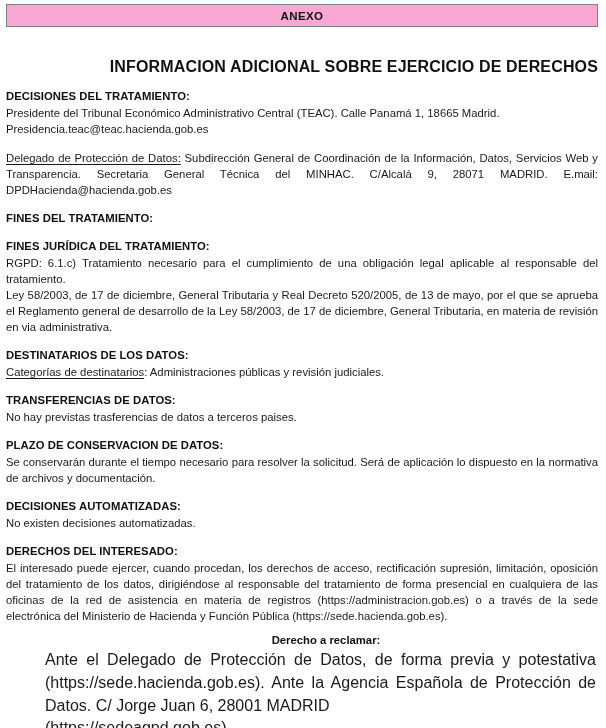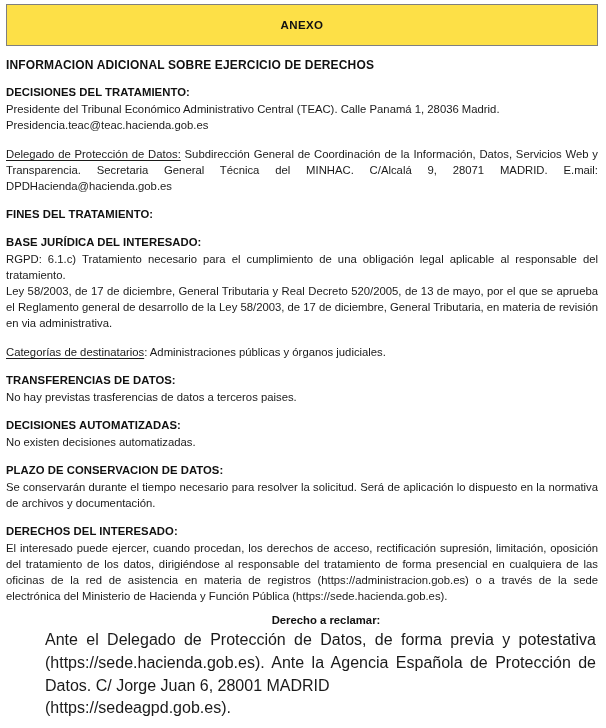--- a/index.html
+++ b/index.html
@@ -23,46 +23,46 @@
     box-sizing: border-box;
     padding: 0;
   }
 
   
   .anexo-box {
     position: absolute;
     left: 6px;
     top: 4px;
     width: 592px;
-    height: 42px;
+    height: 23px;
     box-sizing: border-box;
     border: 1.5px solid #7f7f7f;
     display: flex;
     align-items: center;
     justify-content: center;
-    background: #fde047;
+    background: #f9a8d4;
   }
   .anexo-box .anexo-text {
     font-size: 11.5px;
     font-weight: bold;
     letter-spacing: 0.4px;
     color: #111111;
   }
 
   
   .content {
     position: absolute;
     left: 6px;
     top: 44px;
     width: 592px;
   }
 
   .doc-title {
-    text-align: left;
-    font-size: 12px;
+    text-align: right;
+    font-size: 16px;
     font-weight: bold;
     letter-spacing: 0.15px;
     margin: 14px 0 0 0;
     color: #111111;
   }
 
   .section {
     margin-top: 13px;
   }
 
@@ -131,54 +131,55 @@
   <div class="anexo-box">
     <span class="anexo-text">ANEXO</span>
   </div>
 
   <div class="content">
 
     <h1 class="doc-title">INFORMACION ADICIONAL SOBRE EJERCICIO DE DERECHOS</h1>
 
     <div class="section">
       <h2 class="heading">DECISIONES DEL TRATAMIENTO:</h2>
-      <p class="body nojust">Presidente del Tribunal Económico Administrativo Central (TEAC). Calle Panamá 1, 28036 Madrid. Presidencia.teac@teac.hacienda.gob.es</p>
+      <p class="body nojust">Presidente del Tribunal Económico Administrativo Central (TEAC). Calle Panamá 1, 18665 Madrid. Presidencia.teac@teac.hacienda.gob.es</p>
     </div>
 
     <div class="section">
       <p class="body"><span class="u">Delegado de Protección de Datos:</span><span> Subdirección General de Coordinación de la Información, Datos, Servicios Web y Transparencia. Secretaria General Técnica del MINHAC.  C/Alcalá 9,  28071  MADRID. E.mail: DPDHacienda@hacienda.gob.es</span></p>
     </div>
 
     <div class="section">
       <h2 class="heading">FINES DEL TRATAMIENTO:</h2>
     </div>
 
     <div class="section">
-      <h2 class="heading">BASE JURÍDICA DEL INTERESADO:</h2>
+      <h2 class="heading">FINES JURÍDICA DEL TRATAMIENTO:</h2>
       <p class="body">RGPD: 6.1.c) Tratamiento necesario para el cumplimiento de una obligación legal aplicable al responsable del tratamiento.</p>
       <p class="body">Ley 58/2003, de 17 de diciembre, General Tributaria y Real Decreto 520/2005, de 13 de mayo, por el que se aprueba el Reglamento general de desarrollo de la Ley 58/2003, de 17 de diciembre, General Tributaria, en materia de revisión en via administrativa.</p>
     </div>
 
     <div class="section">
-      <p class="body nojust"><span class="u">Categorías de destinatarios</span><span>: Administraciones públicas y órganos judiciales.</span></p>
+      <h2 class="heading">DESTINATARIOS DE LOS DATOS:</h2>
+      <p class="body nojust"><span class="u">Categorías de destinatarios</span><span>: Administraciones públicas y revisión judiciales.</span></p>
     </div>
 
     <div class="section">
       <h2 class="heading">TRANSFERENCIAS DE DATOS:</h2>
       <p class="body nojust">No hay previstas trasferencias de datos a terceros paises.</p>
     </div>
 
     <div class="section">
-      <h2 class="heading">DECISIONES AUTOMATIZADAS:</h2>
-      <p class="body nojust">No existen decisiones automatizadas.</p>
+      <h2 class="heading">PLAZO DE CONSERVACION DE DATOS:</h2>
+      <p class="body">Se conservarán durante el tiempo necesario para resolver la solicitud. Será de aplicación lo dispuesto en la normativa de archivos y documentación.</p>
     </div>
 
     <div class="section">
-      <h2 class="heading">PLAZO DE CONSERVACION DE DATOS:</h2>
-      <p class="body">Se conservarán durante el tiempo necesario para resolver la solicitud. Será de aplicación lo dispuesto en la normativa de archivos y documentación.</p>
+      <h2 class="heading">DECISIONES AUTOMATIZADAS:</h2>
+      <p class="body nojust">No existen decisiones automatizadas.</p>
     </div>
 
     <div class="section">
       <h2 class="heading">DERECHOS DEL INTERESADO:</h2>
       <p class="body">El interesado puede ejercer, cuando procedan, los derechos de acceso, rectificación supresión, limitación, oposición del tratamiento de los datos, dirigiéndose al responsable del tratamiento de forma presencial en cualquiera de las oficinas de la red de asistencia en materia de registros (https://administracion.gob.es) o a través de la sede electrónica del Ministerio de Hacienda y Función Pública (https://sede.hacienda.gob.es).</p>
     </div>
 
     <div class="subblock">
       <h3 class="subheading">Derecho a reclamar:</h3>
       <p class="subbody"><span>Ante el Delegado de Protección de Datos, de forma previa y potestativa (https://sede.hacienda.gob.es). Ante la Agencia Española de Protección de Datos. C/ Jorge Juan 6, 28001 MADRID</span><br><span class="lastline">(https://sedeagpd.gob.es).</span></p>

